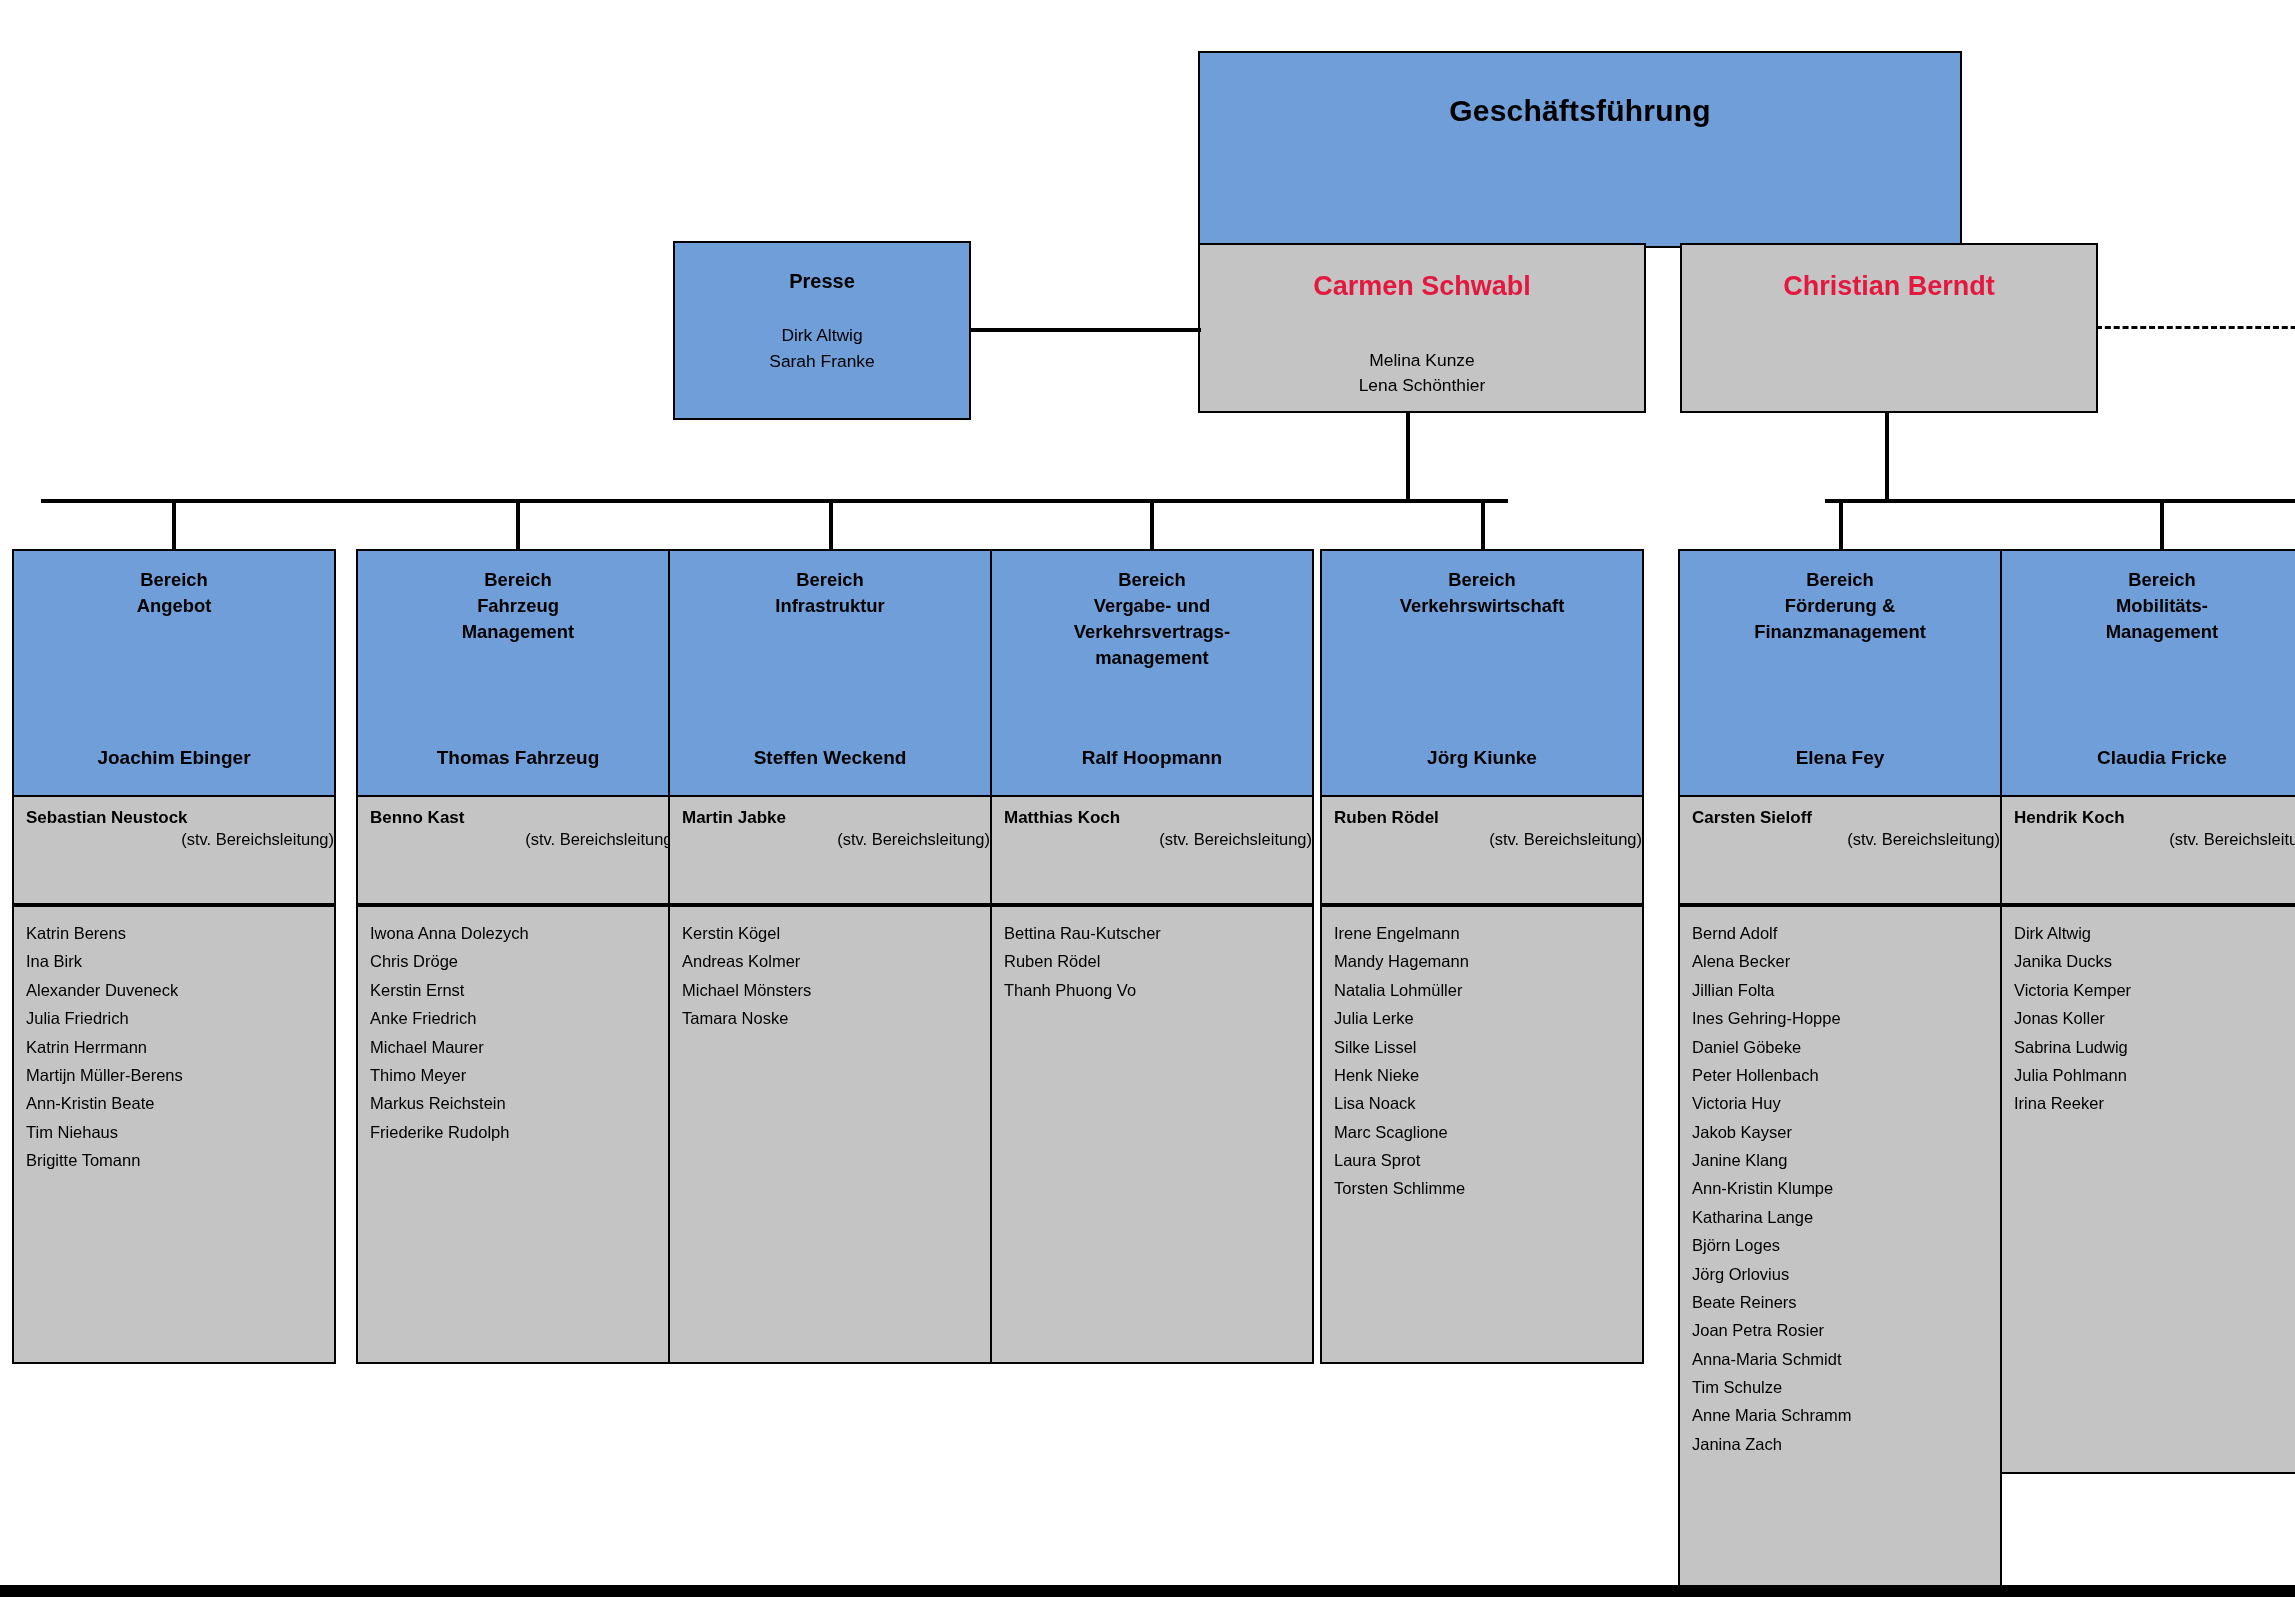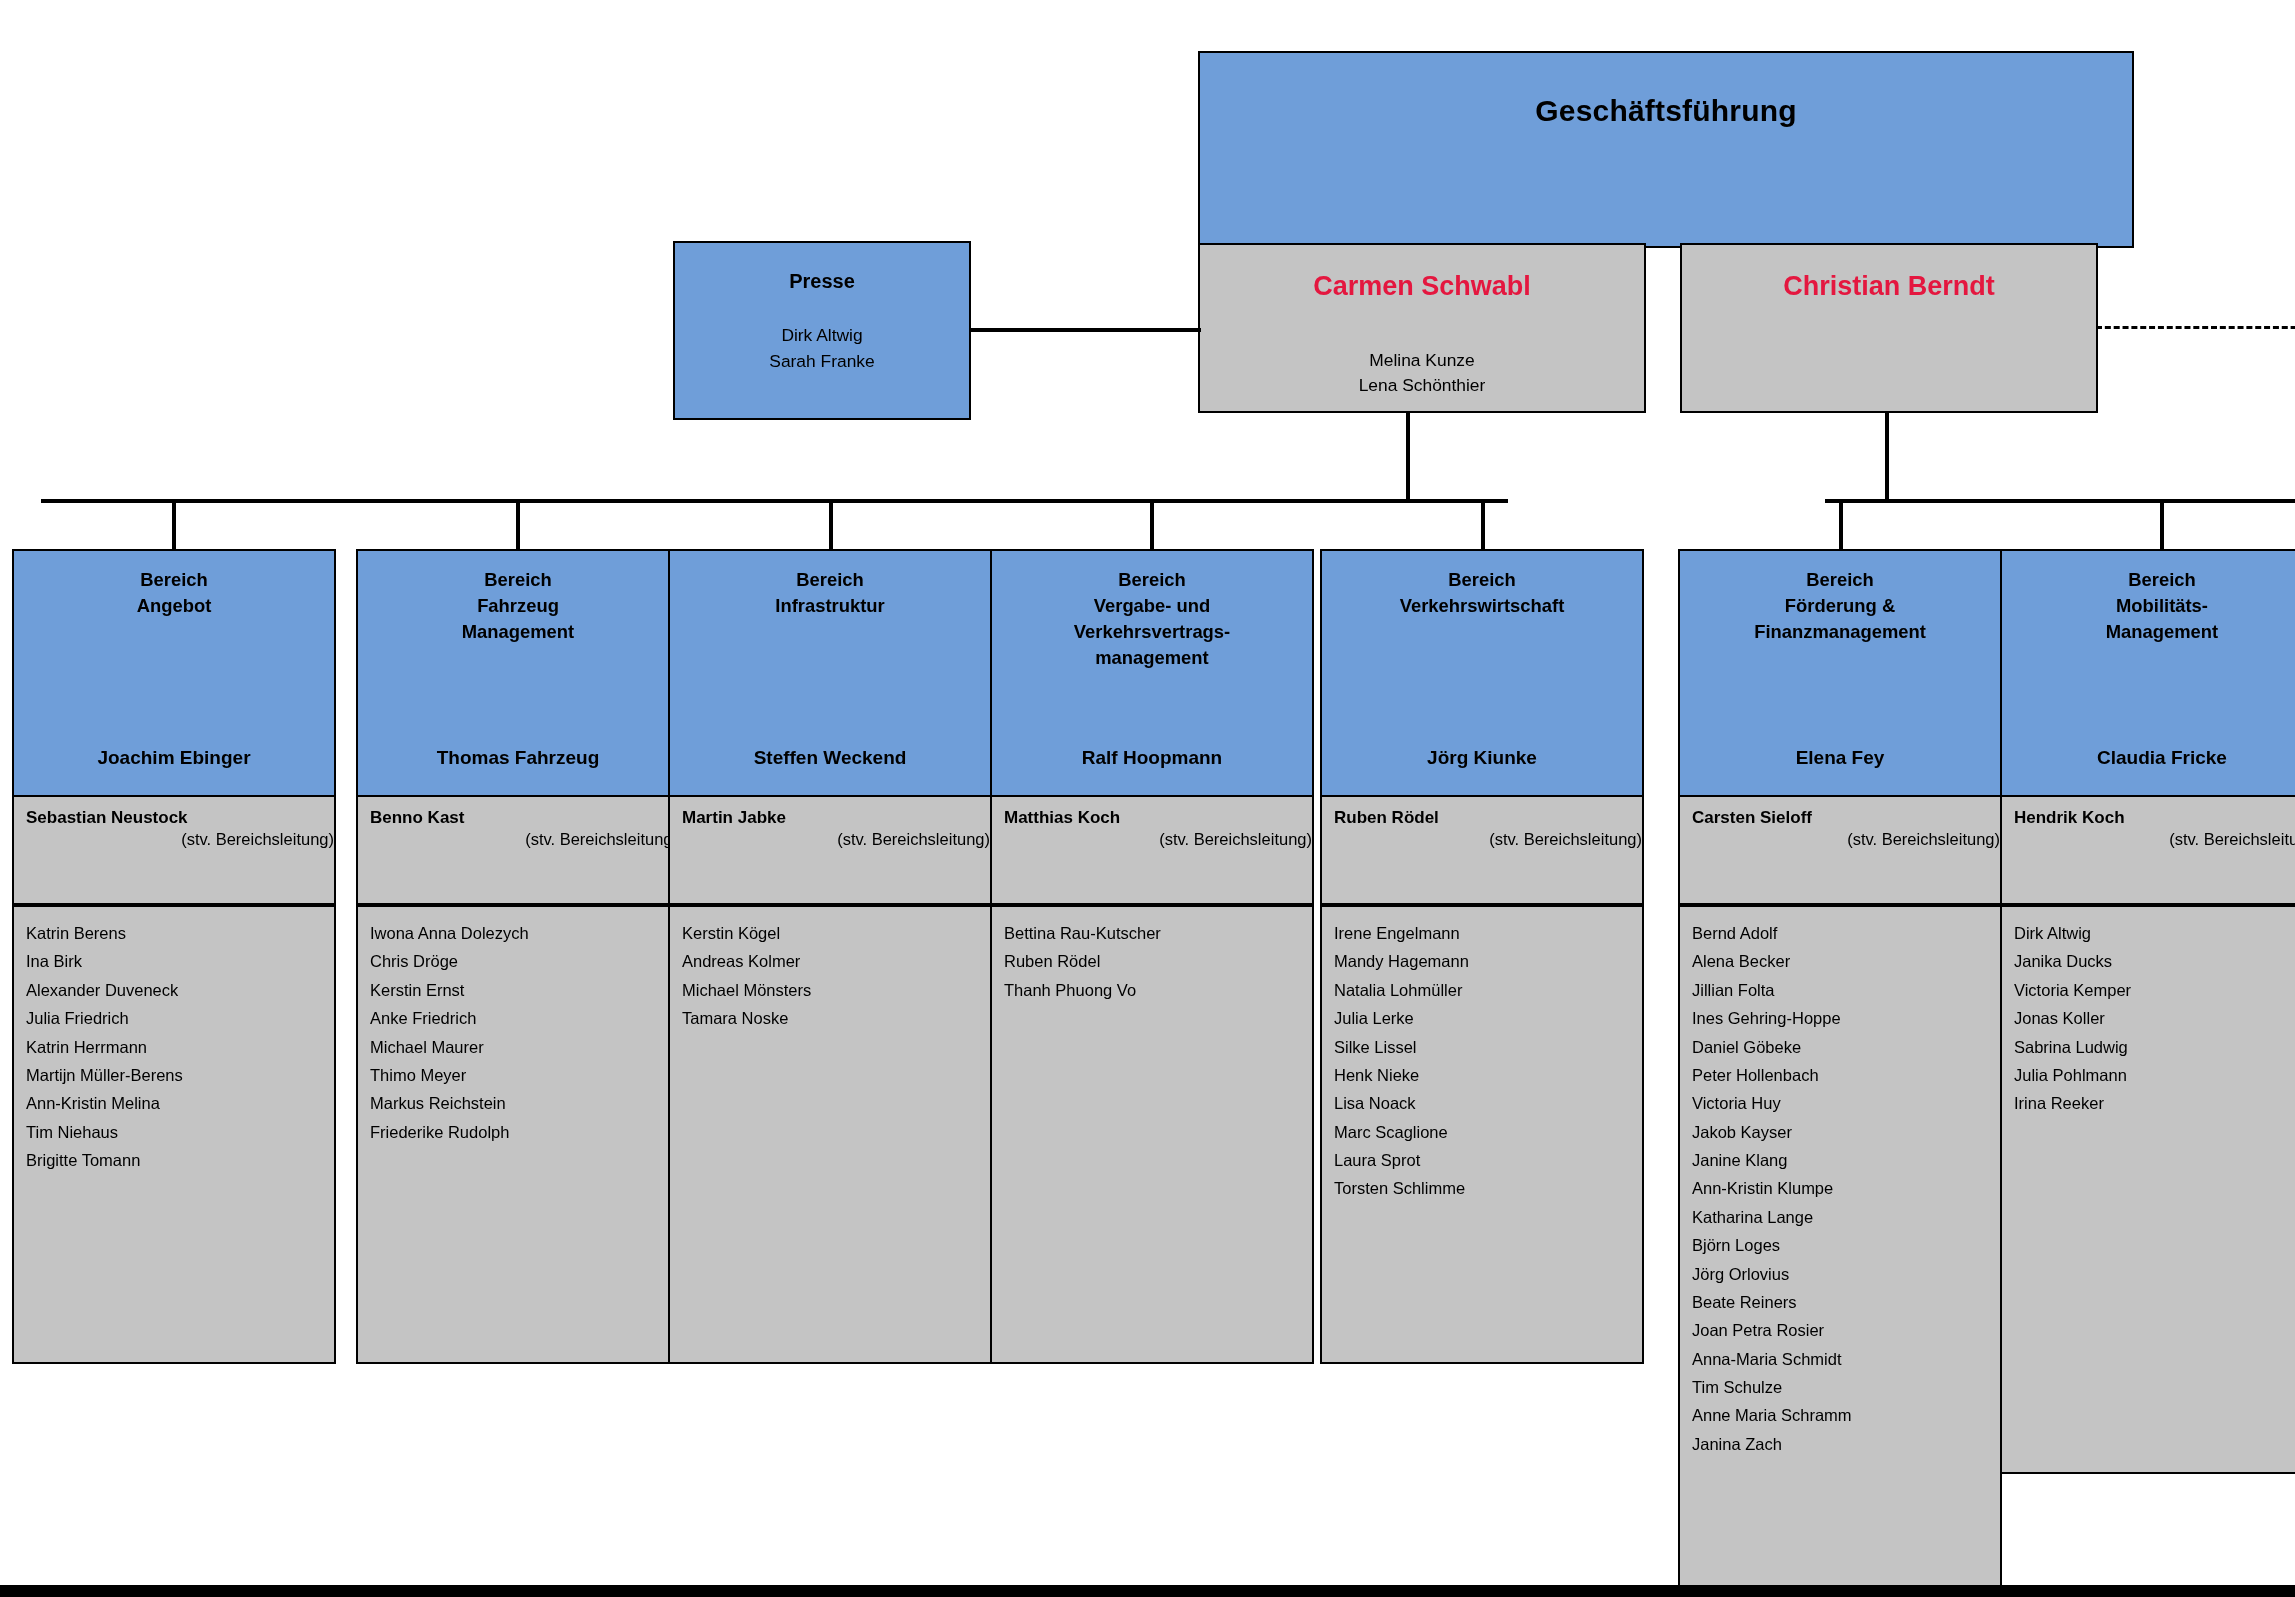--- a/index.html
+++ b/index.html
@@ -39,21 +39,21 @@
     width: 3.7px;
   }
   .dashed-h {
     position: absolute;
     height: 0;
     border-top: 3.7px dashed #000000;
   }
 
   
   #gf-box {
-    left: 1198px; top: 51px; width: 936px; height: 197px;
+    left: 1198px; top: 51px; width: 764px; height: 197px;
   }
   #gf-title {
     font-size: 30px; font-weight: bold; padding-top: 41px; letter-spacing: 0.2px;
   }
   #gf-phone {
     font-size: 22px; font-weight: bold; padding-top: 10px;
   }
 
   .gm-box {
     position: absolute;
@@ -220,21 +220,21 @@
       <div class="deputy-name">Sebastian Neustock</div>
       <div class="deputy-role">(stv. Bereichsleitung)</div>
     </div>
     <div class="dept-staff" style="height:459px">
         <div class="staff-name">Katrin Berens</div>
         <div class="staff-name">Ina Birk</div>
         <div class="staff-name">Alexander Duveneck</div>
         <div class="staff-name">Julia Friedrich</div>
         <div class="staff-name">Katrin Herrmann</div>
         <div class="staff-name">Martijn Müller-Berens</div>
-        <div class="staff-name">Ann-Kristin Melina</div>
+        <div class="staff-name">Ann-Kristin Beate</div>
         <div class="staff-name">Tim Niehaus</div>
         <div class="staff-name">Brigitte Tomann</div>
       </div>
   </div>
 
   <div class="dept" id="dept-1">
     <div class="dept-head">
       <div class="dept-name">
           <div>Bereich</div>
           <div>Fahrzeug</div>

